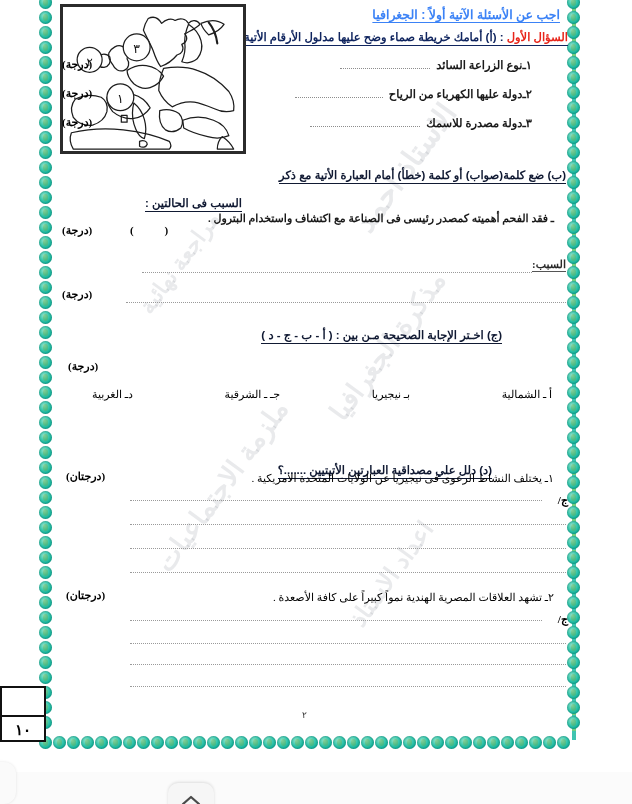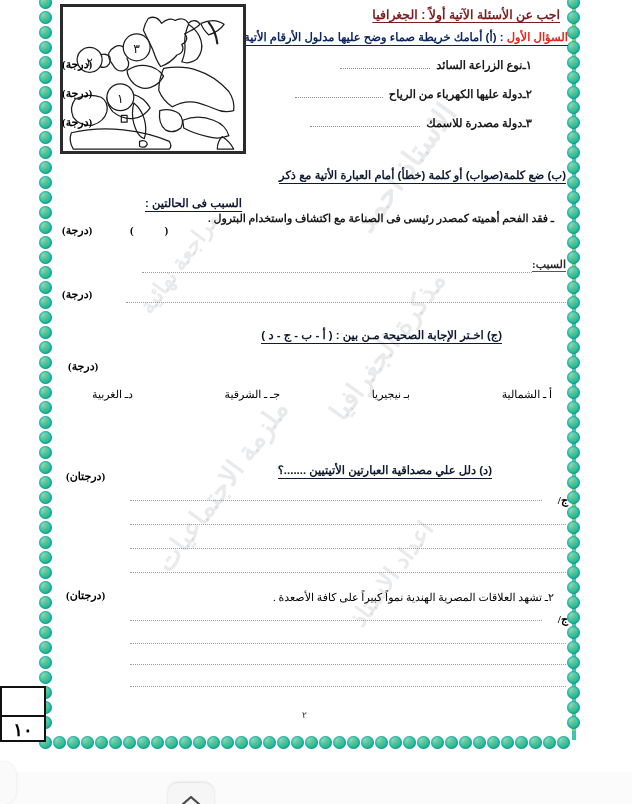--- a/index.html
+++ b/index.html
@@ -103,21 +103,21 @@
     left: 52px; top: 0;
     width: 520px; height: 740px;
     z-index: 8;
     padding: 0;
     box-sizing: border-box;
   }
 
   .main-title {
     position: absolute;
     right: 12px; top: 7px;
-    color: #7f1d1d;
+    color: #3b82f6;
     font-family: "Liberation Sans", sans-serif;
     font-weight: 700;
     font-size: 12.5px;
     letter-spacing: 0px;
   }
   .main-title u { text-decoration: underline; text-underline-offset: 3px; }
 
   .q1-head {
     position: absolute;
     right: 4px; top: 30px;
@@ -283,21 +283,21 @@
   }
   .score-box .cell-top {
     height: 27px;
     border-bottom: 2px solid #111;
   }
   .score-box .cell-bot {
     height: 25px;
     display: flex;
     align-items: center;
     justify-content: center;
-    font-size: 18px;
+    font-size: 15px;
     font-weight: 700;
     letter-spacing: 1px;
   }
 
   .page-no {
     position: absolute;
     left: 250px; top: 710px;
     font-size: 9px;
     color: #333;
     z-index: 9;
@@ -465,20 +465,24 @@
     <div class="mark mc-mark">(درجة)</div>
     <div class="mc-opts">
       <span>أ ـ الشمالية</span>
       <span>بـ نيجيريا</span>
       <span>جـ ـ الشرقية</span>
       <span>دـ الغربية</span>
     </div>
 
     <div class="sec-head hd-sec">(د) دلل علي مصداقية العبارتين الأتيتيين .......؟</div>
 
+    <div class="d-stmt1">
+      <span>١ـ</span>
+      <span>يختلف النشاط الرعوى فى نيجيريا عن الولايات المتحدة الامريكية .</span>
+    </div>
     <div class="mark d-mark1">(درجتان)</div>
     <div class="d-jlbl1">ج/</div>
     <div class="ansline" style="right:30px; top:500px; width:412px;"></div>
     <div class="ansline" style="right:6px; top:524px; width:436px;"></div>
     <div class="ansline" style="right:6px; top:548px; width:436px;"></div>
     <div class="ansline" style="right:6px; top:572px; width:436px;"></div>
 
     <div class="d-stmt2">
       <span>٢ـ</span>
       <span>تشهد العلاقات المصرية الهندية نمواً كبيراً على كافة الأصعدة .</span>

